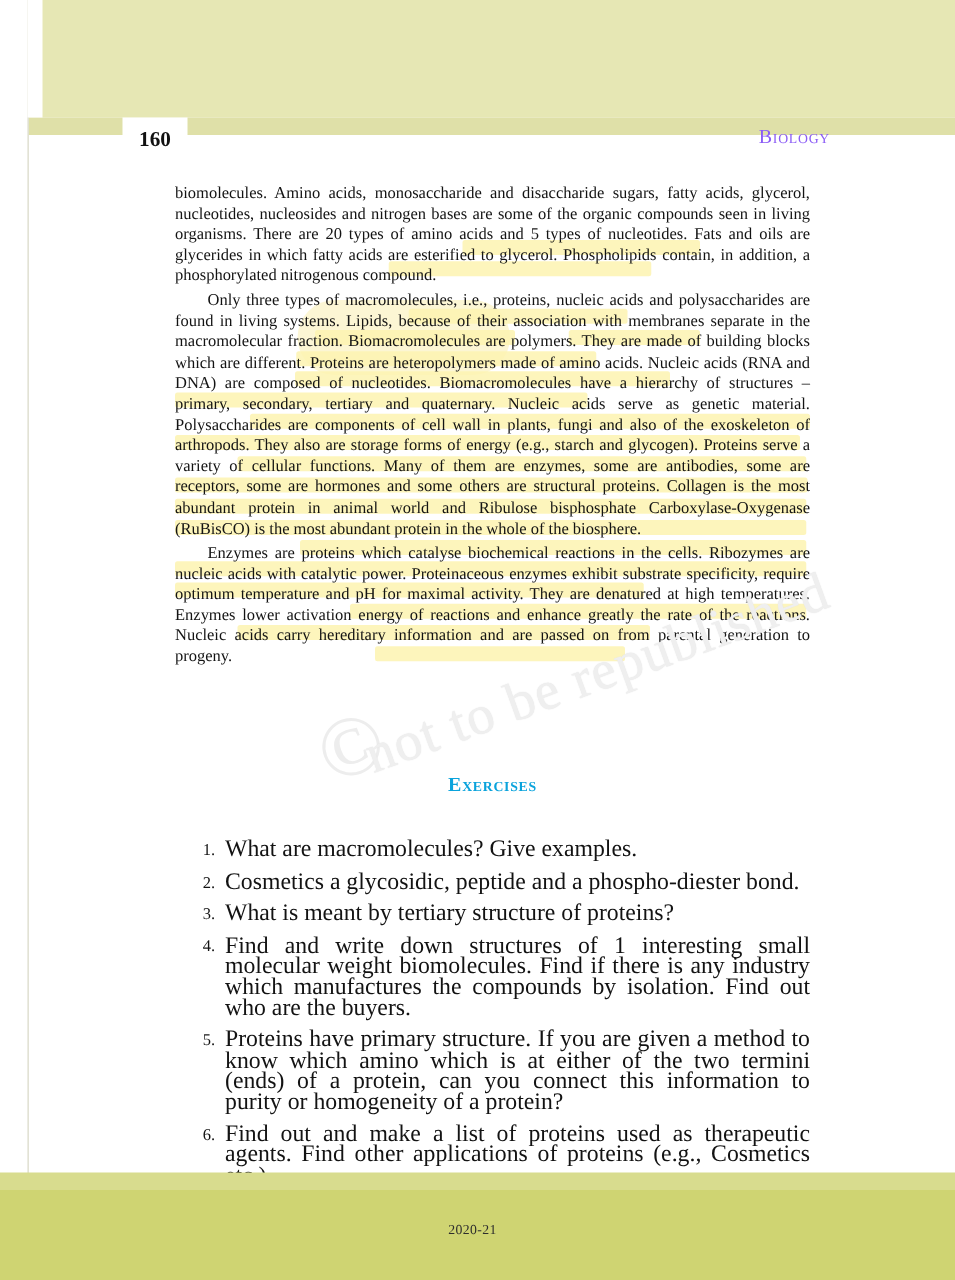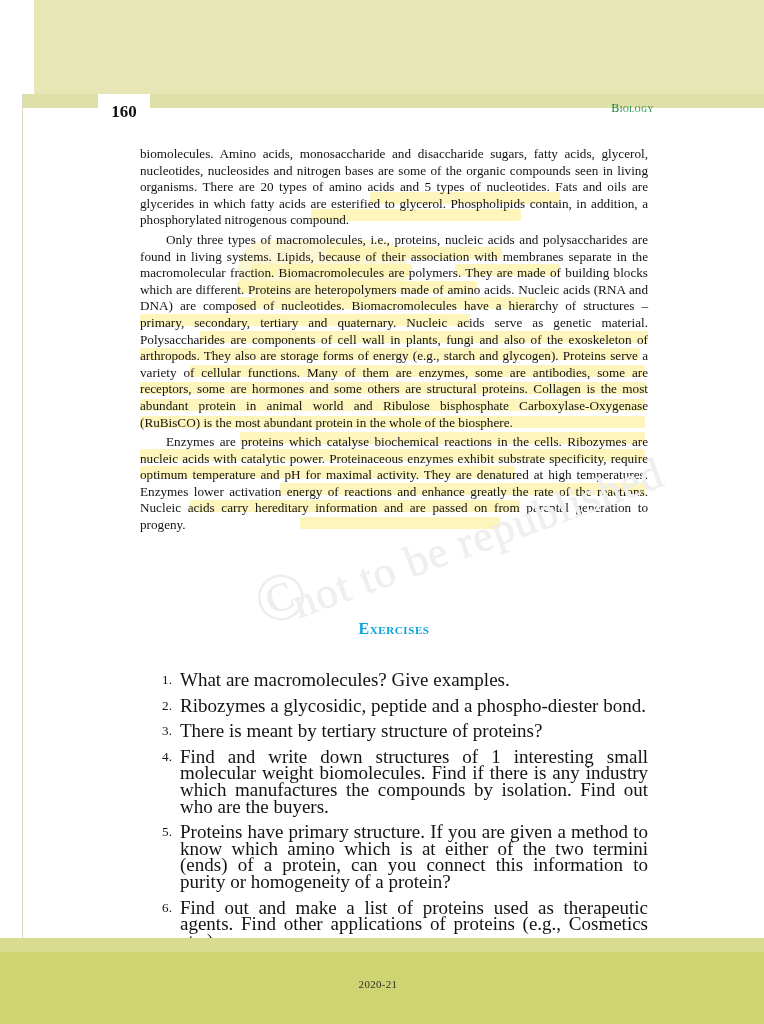--- a/index.html
+++ b/index.html
@@ -90,27 +90,27 @@
     justify-content: center;
   }
   .page-number {
     font-family: "Liberation Serif", serif;
     font-weight: bold;
     font-size: 17px;
     color: #111111;
   }
   .book-title {
     position: absolute;
-    right: 110px;
+    right: 100px;
     top: 101px;
     font-family: "Liberation Serif", serif;
-    font-size: 12px;
+    font-size: 16px;
     font-variant: small-caps;
     letter-spacing: 0.6px;
-    color: #15803d;
+    color: #8b5cf6;
   }
 
   
   .content {
     position: absolute;
     left: 140px;
     top: 146px;
     width: 508px;
   }
   p.body {
@@ -277,25 +277,25 @@
 
   <div class="exercises-head">Exercises</div>
 
   <div class="ex-list">
     <div class="ex-item">
       <span class="ex-num">1.</span>
       <span class="ex-text">What are macromolecules? Give examples.</span>
     </div>
     <div class="ex-item">
       <span class="ex-num">2.</span>
-      <span class="ex-text">Ribozymes a glycosidic, peptide and a phospho-diester bond.</span>
+      <span class="ex-text">Cosmetics a glycosidic, peptide and a phospho-diester bond.</span>
     </div>
     <div class="ex-item">
       <span class="ex-num">3.</span>
-      <span class="ex-text">There is meant by tertiary structure of proteins?</span>
+      <span class="ex-text">What is meant by tertiary structure of proteins?</span>
     </div>
     <div class="ex-item">
       <span class="ex-num">4.</span>
       <span class="ex-text">Find and write down structures of 1 interesting small molecular weight biomolecules. Find if there is any industry which manufactures the compounds by isolation. Find out who are the buyers.</span>
     </div>
     <div class="ex-item">
       <span class="ex-num">5.</span>
       <span class="ex-text">Proteins have primary structure. If you are given a method to know which amino which is at either of the two termini (ends) of a protein, can you connect this information to purity or homogeneity of a protein?</span>
     </div>
     <div class="ex-item">

